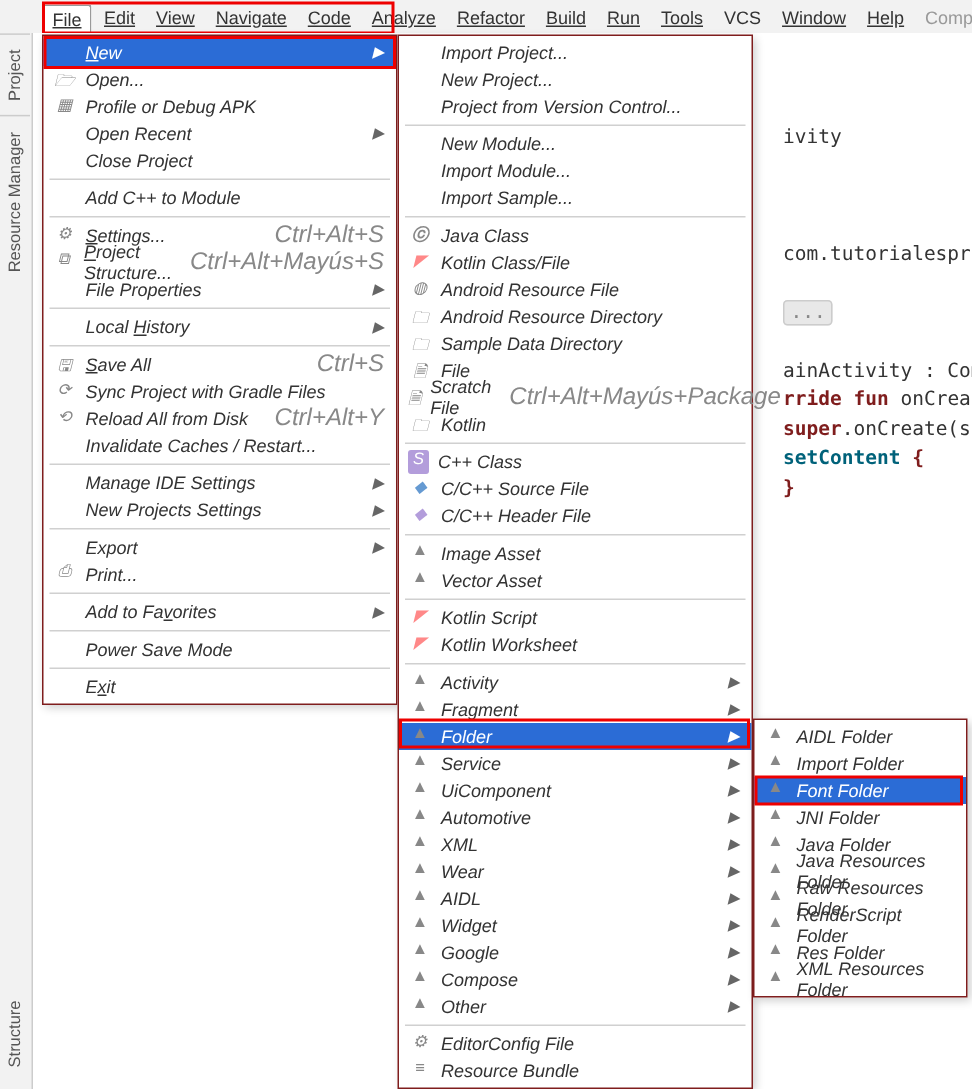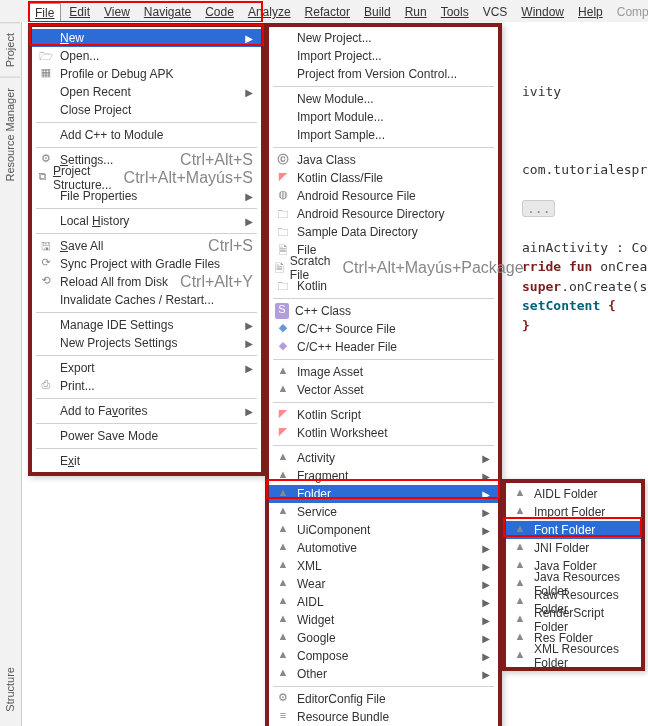--- a/index.html
+++ b/index.html
@@ -70,23 +70,24 @@
   font-size: 13px;
   line-height: 1.5;
   white-space: pre;
 }
 .kw { color: #7f1d1d; font-weight: bold; }
 .fn { color: #00627a; font-weight: bold; }
 .dots3 { background: #e8e8e8; border: 1px solid #ccc; border-radius: 3px; padding: 0 4px; color: #888;}
 .menu-panel {
   position: absolute;
   background: #fff;
-  border: 4px solid #7f1d1d;
+  border: 1px solid #7f1d1d;
   box-shadow: 2px 2px 6px rgba(0,0,0,0.2);
   padding: 2px 0;
+  font-style: italic;
 }
 .menu-panel .row {
   display: flex;
   align-items: center;
   padding: 2px 8px 2px 6px;
   height: 18px;
   font-size: 12px;
   color: #333;
   position: relative;
 }
@@ -287,25 +288,25 @@
     </div>
     <div class="sep"></div>
     <div class="row">
       <span class="ico ico-blank"></span>
       <span class="lbl">E<span class="ul">x</span>it</span>
     </div>
   </div>
 <div id="new-menu" class="menu-panel">
     <div class="row">
       <span class="ico ico-blank"></span>
+      <span class="lbl">Import Project...</span>
+    </div>
+    <div class="row">
+      <span class="ico ico-blank"></span>
       <span class="lbl">New Project...</span>
-    </div>
-    <div class="row">
-      <span class="ico ico-blank"></span>
-      <span class="lbl">Import Project...</span>
     </div>
     <div class="row">
       <span class="ico ico-blank"></span>
       <span class="lbl">Project from Version Control...</span>
     </div>
     <div class="sep"></div>
     <div class="row">
       <span class="ico ico-blank"></span>
       <span class="lbl">New Module...</span>
     </div>

